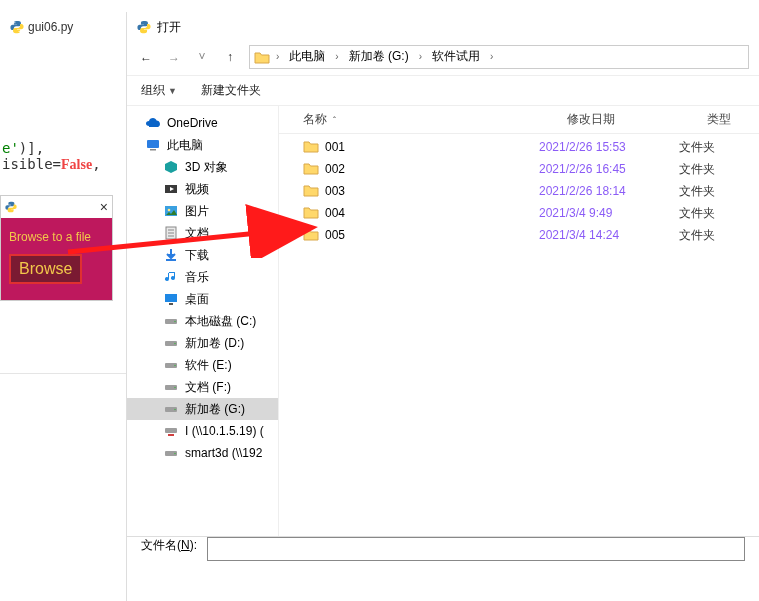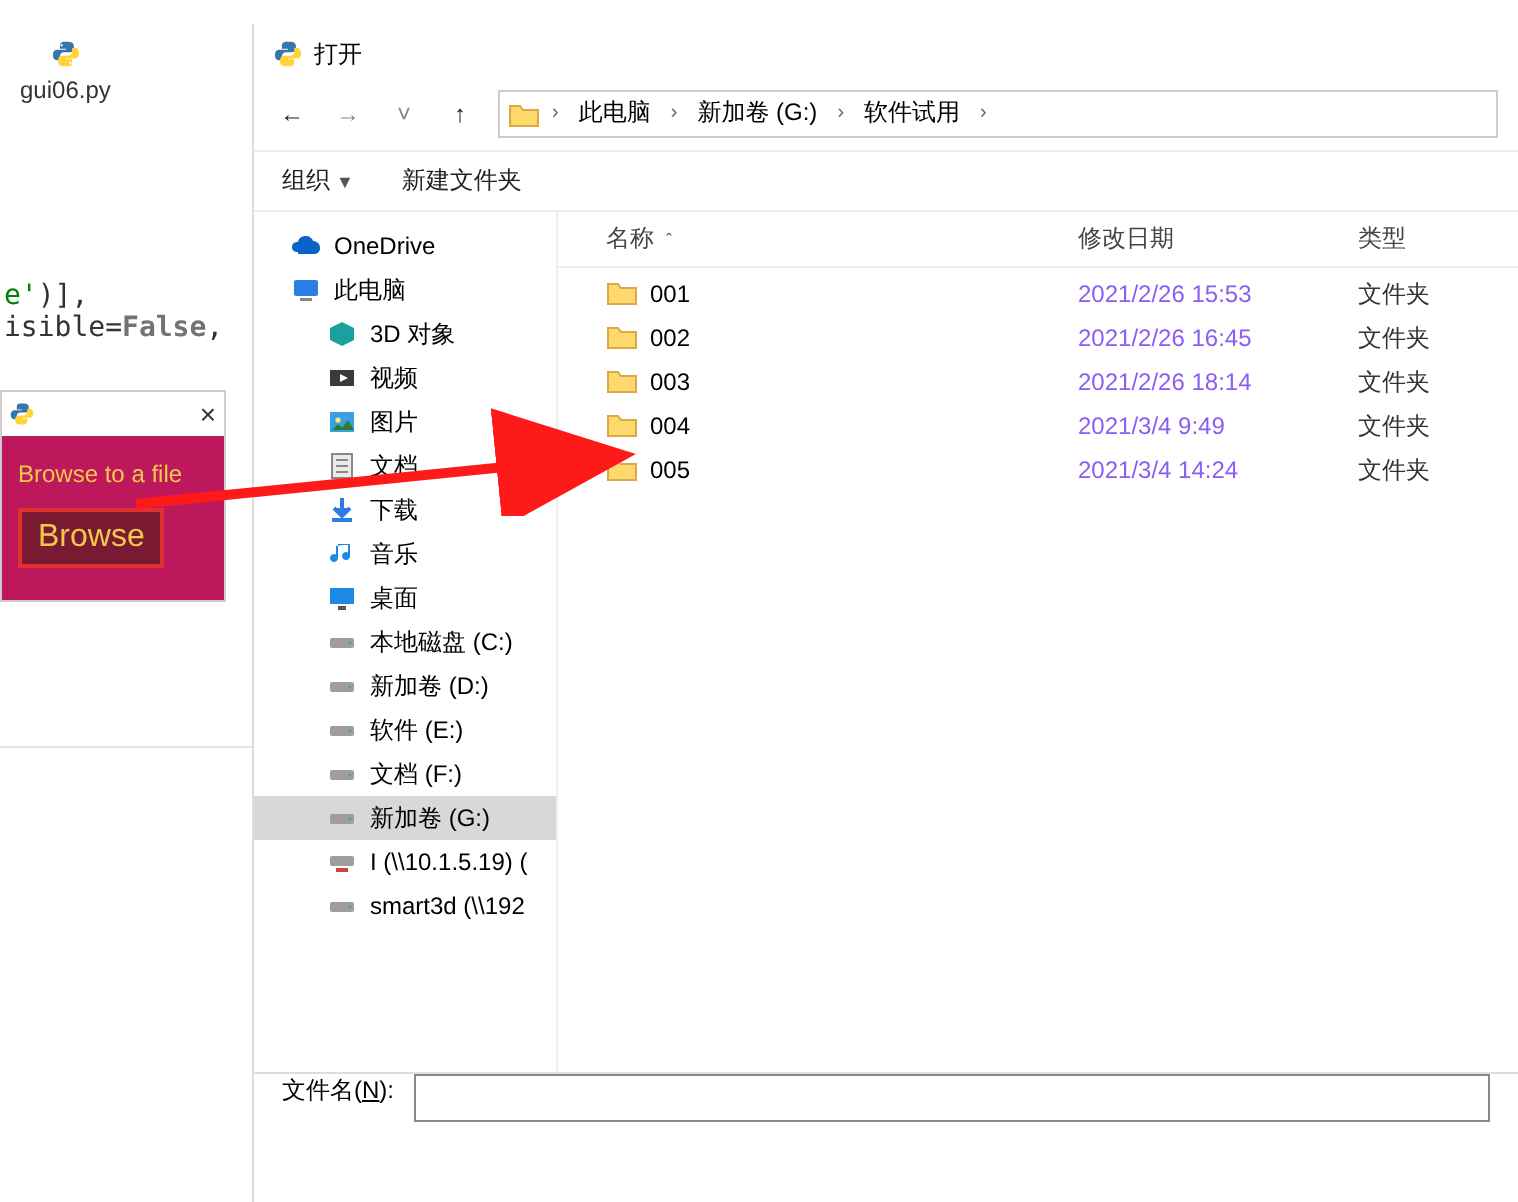--- a/index.html
+++ b/index.html
@@ -15,38 +15,37 @@
   }
   
   .left-strip {
     position: absolute;
     left: 0; top: 0;
     width: 126px; height: 601px;
   }
   .editor-tab {
     position: absolute;
     left: 10px; top: 20px;
-    display: flex; align-items: center; gap: 4px;
+    display: flex; gap: 4px;
     color: #333;
-    flex-direction: column;
   }
   .py-icon svg { display:block; }
   .code-area {
     position: absolute;
     left: 0; top: 140px;
     width: 126px;
     font-family: Consolas, monospace;
     font-size: 14px;
     white-space: pre;
     overflow: hidden;
     color: #333;
     padding-left: 2px;
   }
   .tok-str { color: #008000; }
-  .tok-val { color: #737373; font-weight:bold; }
+  .tok-val { color: #ef4444; font-weight:bold;font-family:Liberation Serif, serif; }
   .gui-window {
     position: absolute;
     left: 0; top: 195px;
     width: 113px;
     border: 1px solid #ccc;
     background: #fff;
   }
   .gui-titlebar {
     height: 22px;
     display: flex;
@@ -142,21 +141,21 @@
   .tree-icon { width:16px; height:16px; flex:0 0 16px; display:flex; align-items:center; justify-content:center;}
   .listing { flex:1; display:flex; flex-direction:column; }
   .list-header {
     display:flex;
     border-bottom:1px solid #eee;
     height:28px;
     align-items:center;
     color:#444;
   }
   .lh-name { width:260px; padding-left:24px; display:flex; align-items:center; gap:6px;}
-  .lh-date { width:140px; }
+  .lh-date { width:140px;margin-left:28px; }
   .lh-type { flex:1; }
   .sort-caret{ font-size:9px; color:#555; }
   .list-rows { padding-top:2px; }
   .row {
     display:flex;
     height:22px;
     align-items:center;
   }
   .row .c-name { width:260px; padding-left:24px; display:flex; align-items:center; gap:6px;}
   .row .c-date { width:140px; color:#8b5cf6;}

